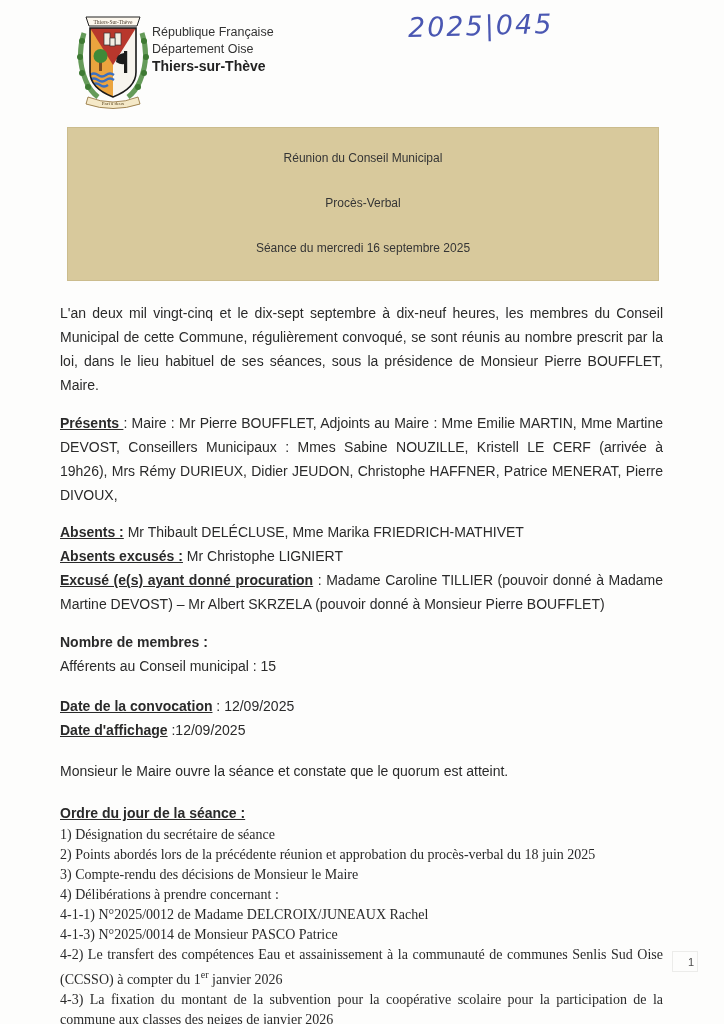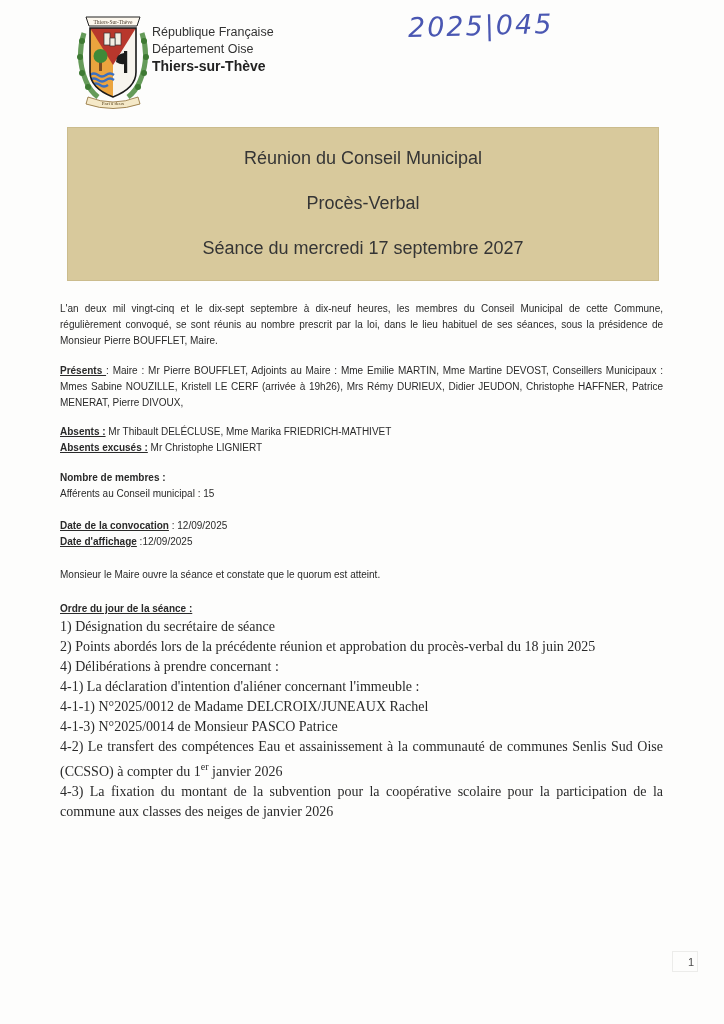--- a/index.html
+++ b/index.html
@@ -31,25 +31,25 @@
 
   
   .title-box {
     margin: 0 4px 0 7px;
     background: #d8c99c;
     border: 1px solid #cbbc8d;
     text-align: center;
     padding: 20px 0 22px;
     color: #353535;
   }
-  .title-box .t-line { font-size: 18px; line-height: 20px; }
+  .title-box .t-line { font-size: 12px; line-height: 20px; }
   .title-box .t-line + .t-line { margin-top: 25px; }
 
   
-  .para { font-size: 10px; line-height: 16px; text-align: justify; }
+  .para { font-size: 14px; line-height: 24px; text-align: justify; }
   .b-u { font-weight: bold; text-decoration: underline; }
   .bold { font-weight: bold; }
   .intro { margin-top: 20px; }
   .presents { margin-top: 14px; }
   .absents-block { margin-top: 13px; }
   .membres { margin-top: 14px; }
   .dates { margin-top: 16px; }
   .quorum { margin-top: 17px; }
   .ordre { margin-top: 18px; }
   .ordre-items { font-size: 14px; line-height: 20px; text-align: justify; }
@@ -124,35 +124,38 @@
         <div>République Française</div>
         <div>Département Oise</div>
         <div class="commune">Thiers-sur-Thève</div>
       </div>
       <div class="handwritten">2025|045</div>
     </div>
 
     <div class="title-box">
       <div class="t-line">Réunion du Conseil Municipal</div>
       <div class="t-line">Procès-Verbal</div>
-      <div class="t-line">Séance du mercredi 17 septembre 2027</div>
+      <div class="t-line">Séance du mercredi 16 septembre 2025</div>
     </div>
 
     <div class="para intro">L'an deux mil vingt-cinq et le dix-sept septembre à dix-neuf heures, les membres du Conseil Municipal de cette Commune, régulièrement convoqué, se sont réunis au nombre prescrit par la loi, dans le lieu habituel de ses séances, sous la présidence de Monsieur Pierre BOUFFLET, Maire.</div>
 
     <div class="para presents">
       <span class="b-u">Présents </span><span>: Maire : Mr Pierre BOUFFLET, Adjoints au Maire : Mme Emilie MARTIN, Mme Martine DEVOST, Conseillers Municipaux : Mmes Sabine NOUZILLE, Kristell LE CERF (arrivée à 19h26), Mrs Rémy DURIEUX, Didier JEUDON, Christophe HAFFNER, Patrice MENERAT, Pierre DIVOUX,</span>
     </div>
 
     <div class="para absents-block">
       <div>
         <span class="b-u">Absents :</span><span> Mr Thibault DELÉCLUSE, Mme Marika FRIEDRICH-MATHIVET</span>
       </div>
       <div>
         <span class="b-u">Absents excusés :</span><span> Mr Christophe LIGNIERT</span>
+      </div>
+      <div>
+        <span class="b-u">Excusé (e(s) ayant donné procuration</span><span> : Madame Caroline TILLIER (pouvoir donné à Madame Martine DEVOST) – Mr Albert SKRZELA (pouvoir donné à Monsieur Pierre BOUFFLET)</span>
       </div>
     </div>
 
     <div class="para membres">
       <div class="bold">Nombre de membres :</div>
       <div>Afférents au Conseil municipal : 15</div>
     </div>
 
     <div class="para dates">
       <div>
@@ -163,22 +166,22 @@
       </div>
     </div>
 
     <div class="para quorum">Monsieur le Maire ouvre la séance et constate que le quorum est atteint.</div>
 
     <div class="ordre">
       <div class="para"><span class="b-u">Ordre du jour de la séance :</span></div>
       <div class="ordre-items">
           <div>1) Désignation du secrétaire de séance</div>
           <div>2) Points abordés lors de la précédente réunion et approbation du procès-verbal du 18 juin 2025</div>
+          <div>3) Compte-rendu des décisions de Monsieur le Maire</div>
           <div>4) Délibérations à prendre concernant :</div>
-          <div>4-1) La déclaration d'intention d'aliéner concernant l'immeuble :</div>
           <div>4-1-1) N°2025/0012 de Madame DELCROIX/JUNEAUX Rachel</div>
           <div>4-1-3) N°2025/0014 de Monsieur PASCO Patrice</div>
           <div>4-2) Le transfert des compétences Eau et assainissement à la communauté de communes Senlis Sud Oise (CCSSO) à compter du 1<sup>er</sup> janvier 2026</div>
           <div>4-3) La fixation du montant de la subvention pour la coopérative scolaire pour la participation de la commune aux classes des neiges de janvier 2026</div>
         </div>
     </div>
 
   </div>
 
   <div class="pagenum-frame">

